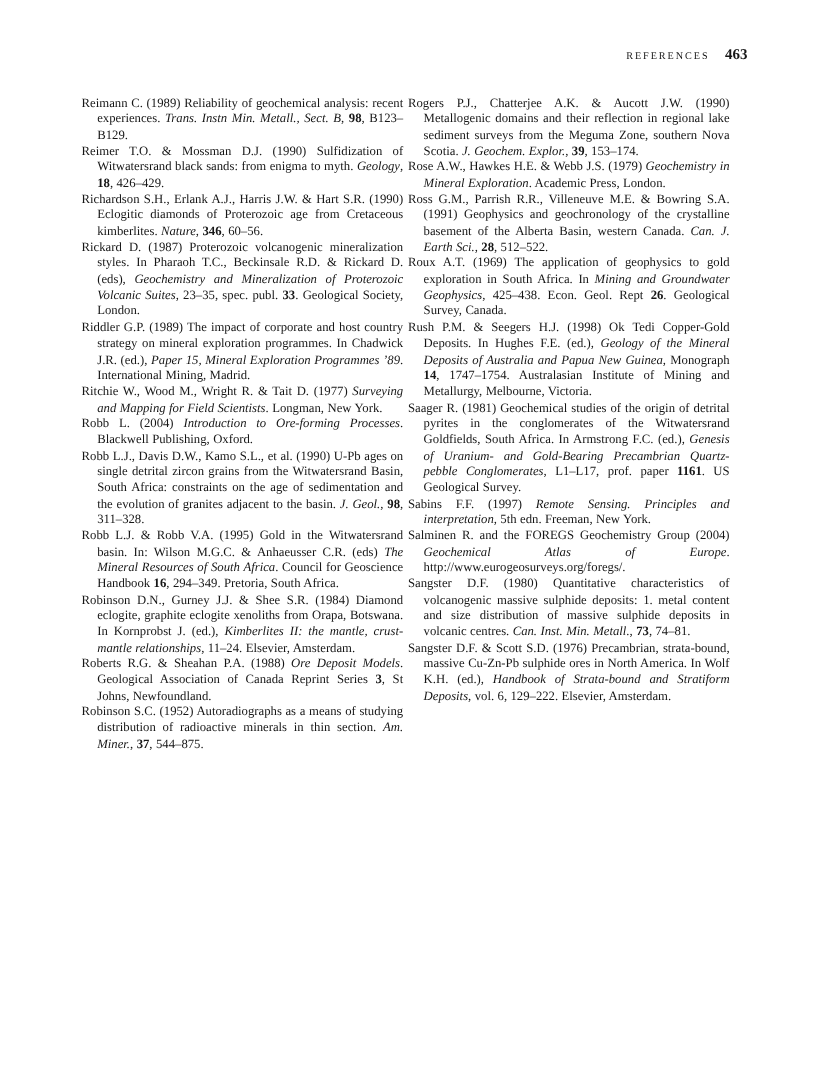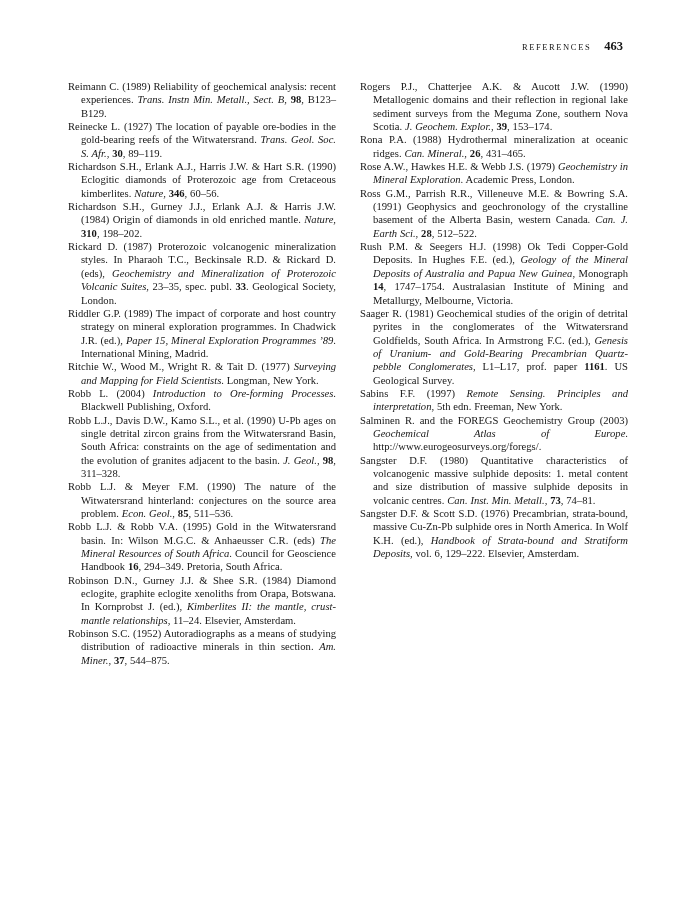--- a/index.html
+++ b/index.html
@@ -29,21 +29,21 @@
   .page-number {
     font-size: 12.5px;
     font-weight: bold;
     vertical-align: baseline;
   }
   .columns {
     position: absolute;
     top: 80px;
     left: 68px;
     display: flex;
-    gap: 24px;
+    gap: 4px;
   }
   .col { width: 268px; }
   .ref {
     margin: 0;
     padding-left: 13px;
     text-indent: -13px;
     text-align: justify;
     font-size: 10.6px;
     line-height: 13.35px;
     word-spacing: 0.2px;
@@ -55,39 +55,38 @@
 </head>
 <body>
 
 <div class="page">
   <div class="page-header">
     <span class="running-title">REFERENCES</span><span class="page-number">463</span>
   </div>
   <div class="columns">
     <div class="col" id="col-left">
         <p class="ref"><span class="rm">Reimann C. (1989) Reliability of geochemical analysis: recent experiences. </span><span class="it">Trans. Instn Min. Metall., Sect. B</span><span class="rm">, </span><span class="bd">98</span><span class="rm">, B123–B129.</span></p>
-        <p class="ref"><span class="rm">Reinecke L. (1927) The location of payable ore-bodies in the gold-bearing reefs of the Witwatersrand. </span><span class="it">Trans. Geol. Soc. S. Afr.</span><span class="rm">, </span><span class="bd">30</span><span class="rm">, 89–119.</span></p>
+        <p class="ref"><span class="rm">Reimer T.O. &amp; Mossman D.J. (1990) Sulfidization of Witwatersrand black sands: from enigma to myth. </span><span class="it">Geology</span><span class="rm">, </span><span class="bd">18</span><span class="rm">, 426–429.</span></p>
         <p class="ref"><span class="rm">Richardson S.H., Erlank A.J., Harris J.W. &amp; Hart S.R. (1990) Eclogitic diamonds of Proterozoic age from Cretaceous kimberlites. </span><span class="it">Nature</span><span class="rm">, </span><span class="bd">346</span><span class="rm">, 60–56.</span></p>
-        <p class="ref"><span class="rm">Richardson S.H., Gurney J.J., Erlank A.J. &amp; Harris J.W. (1984) Origin of diamonds in old enriched mantle. </span><span class="it">Nature</span><span class="rm">, </span><span class="bd">310</span><span class="rm">, 198–202.</span></p>
         <p class="ref"><span class="rm">Rickard D. (1987) Proterozoic volcanogenic mineralization styles. In Pharaoh T.C., Beckinsale R.D. &amp; Rickard D. (eds), </span><span class="it">Geochemistry and Mineralization of Proterozoic Volcanic Suites</span><span class="rm">, 23–35, spec. publ. </span><span class="bd">33</span><span class="rm">. Geological Society, London.</span></p>
         <p class="ref"><span class="rm">Riddler G.P. (1989) The impact of corporate and host country strategy on mineral exploration programmes. In Chadwick J.R. (ed.), </span><span class="it">Paper 15, Mineral Exploration Programmes ’89</span><span class="rm">. International Mining, Madrid.</span></p>
         <p class="ref"><span class="rm">Ritchie W., Wood M., Wright R. &amp; Tait D. (1977) </span><span class="it">Surveying and Mapping for Field Scientists</span><span class="rm">. Longman, New York.</span></p>
         <p class="ref"><span class="rm">Robb L. (2004) </span><span class="it">Introduction to Ore-forming Processes</span><span class="rm">. Blackwell Publishing, Oxford.</span></p>
         <p class="ref"><span class="rm">Robb L.J., Davis D.W., Kamo S.L., et al. (1990) U-Pb ages on single detrital zircon grains from the Witwatersrand Basin, South Africa: constraints on the age of sedimentation and the evolution of granites adjacent to the basin. </span><span class="it">J. Geol.</span><span class="rm">, </span><span class="bd">98</span><span class="rm">, 311–328.</span></p>
-        <p class="ref"><span class="rm">Robb L.J. &amp; Meyer F.M. (1990) The nature of the Witwatersrand hinterland: conjectures on the source area problem. </span><span class="it">Econ. Geol.</span><span class="rm">, </span><span class="bd">85</span><span class="rm">, 511–536.</span></p>
         <p class="ref"><span class="rm">Robb L.J. &amp; Robb V.A. (1995) Gold in the Witwatersrand basin. In: Wilson M.G.C. &amp; Anhaeusser C.R. (eds) </span><span class="it">The Mineral Resources of South Africa</span><span class="rm">. Council for Geoscience Handbook </span><span class="bd">16</span><span class="rm">, 294–349. Pretoria, South Africa.</span></p>
         <p class="ref"><span class="rm">Robinson D.N., Gurney J.J. &amp; Shee S.R. (1984) Diamond eclogite, graphite eclogite xenoliths from Orapa, Botswana. In Kornprobst J. (ed.), </span><span class="it">Kimberlites II: the mantle, crust-mantle relationships</span><span class="rm">, 11–24. Elsevier, Amsterdam.</span></p>
+        <p class="ref"><span class="rm">Roberts R.G. &amp; Sheahan P.A. (1988) </span><span class="it">Ore Deposit Models</span><span class="rm">. Geological Association of Canada Reprint Series </span><span class="bd">3</span><span class="rm">, St Johns, Newfoundland.</span></p>
         <p class="ref"><span class="rm">Robinson S.C. (1952) Autoradiographs as a means of studying distribution of radioactive minerals in thin section. </span><span class="it">Am. Miner.</span><span class="rm">, </span><span class="bd">37</span><span class="rm">, 544–875.</span></p>
       </div>
     <div class="col" id="col-right">
         <p class="ref"><span class="rm">Rogers P.J., Chatterjee A.K. &amp; Aucott J.W. (1990) Metallogenic domains and their reflection in regional lake sediment surveys from the Meguma Zone, southern Nova Scotia. </span><span class="it">J. Geochem. Explor.</span><span class="rm">, </span><span class="bd">39</span><span class="rm">, 153–174.</span></p>
-        <p class="ref"><span class="rm">Rona P.A. (1988) Hydrothermal mineralization at oceanic ridges. </span><span class="it">Can. Mineral.</span><span class="rm">, </span><span class="bd">26</span><span class="rm">, 431–465.</span></p>
         <p class="ref"><span class="rm">Rose A.W., Hawkes H.E. &amp; Webb J.S. (1979) </span><span class="it">Geochemistry in Mineral Exploration</span><span class="rm">. Academic Press, London.</span></p>
         <p class="ref"><span class="rm">Ross G.M., Parrish R.R., Villeneuve M.E. &amp; Bowring S.A. (1991) Geophysics and geochronology of the crystalline basement of the Alberta Basin, western Canada. </span><span class="it">Can. J. Earth Sci.</span><span class="rm">, </span><span class="bd">28</span><span class="rm">, 512–522.</span></p>
+        <p class="ref"><span class="rm">Roux A.T. (1969) The application of geophysics to gold exploration in South Africa. In </span><span class="it">Mining and Groundwater Geophysics</span><span class="rm">, 425–438. Econ. Geol. Rept </span><span class="bd">26</span><span class="rm">. Geological Survey, Canada.</span></p>
         <p class="ref"><span class="rm">Rush P.M. &amp; Seegers H.J. (1998) Ok Tedi Copper-Gold Deposits. In Hughes F.E. (ed.), </span><span class="it">Geology of the Mineral Deposits of Australia and Papua New Guinea</span><span class="rm">, Monograph </span><span class="bd">14</span><span class="rm">, 1747–1754. Australasian Institute of Mining and Metallurgy, Melbourne, Victoria.</span></p>
         <p class="ref"><span class="rm">Saager R. (1981) Geochemical studies of the origin of detrital pyrites in the conglomerates of the Witwatersrand Goldfields, South Africa. In Armstrong F.C. (ed.), </span><span class="it">Genesis of Uranium- and Gold-Bearing Precambrian Quartz-pebble Conglomerates</span><span class="rm">, L1–L17, prof. paper </span><span class="bd">1161</span><span class="rm">. US Geological Survey.</span></p>
         <p class="ref"><span class="rm">Sabins F.F. (1997) </span><span class="it">Remote Sensing. Principles and interpretation</span><span class="rm">, 5th edn. Freeman, New York.</span></p>
-        <p class="ref"><span class="rm">Salminen R. and the FOREGS Geochemistry Group (2003) </span><span class="it">Geochemical Atlas of Europe</span><span class="rm">. http://www.eurogeosurveys.org/foregs/.</span></p>
+        <p class="ref"><span class="rm">Salminen R. and the FOREGS Geochemistry Group (2004) </span><span class="it">Geochemical Atlas of Europe</span><span class="rm">. http://www.eurogeosurveys.org/foregs/.</span></p>
         <p class="ref"><span class="rm">Sangster D.F. (1980) Quantitative characteristics of volcanogenic massive sulphide deposits: 1. metal content and size distribution of massive sulphide deposits in volcanic centres. </span><span class="it">Can. Inst. Min. Metall.</span><span class="rm">, </span><span class="bd">73</span><span class="rm">, 74–81.</span></p>
         <p class="ref"><span class="rm">Sangster D.F. &amp; Scott S.D. (1976) Precambrian, strata-bound, massive Cu-Zn-Pb sulphide ores in North America. In Wolf K.H. (ed.), </span><span class="it">Handbook of Strata-bound and Stratiform Deposits</span><span class="rm">, vol. 6, 129–222. Elsevier, Amsterdam.</span></p>
       </div>
   </div>
 </div>
 
 </body></html>

